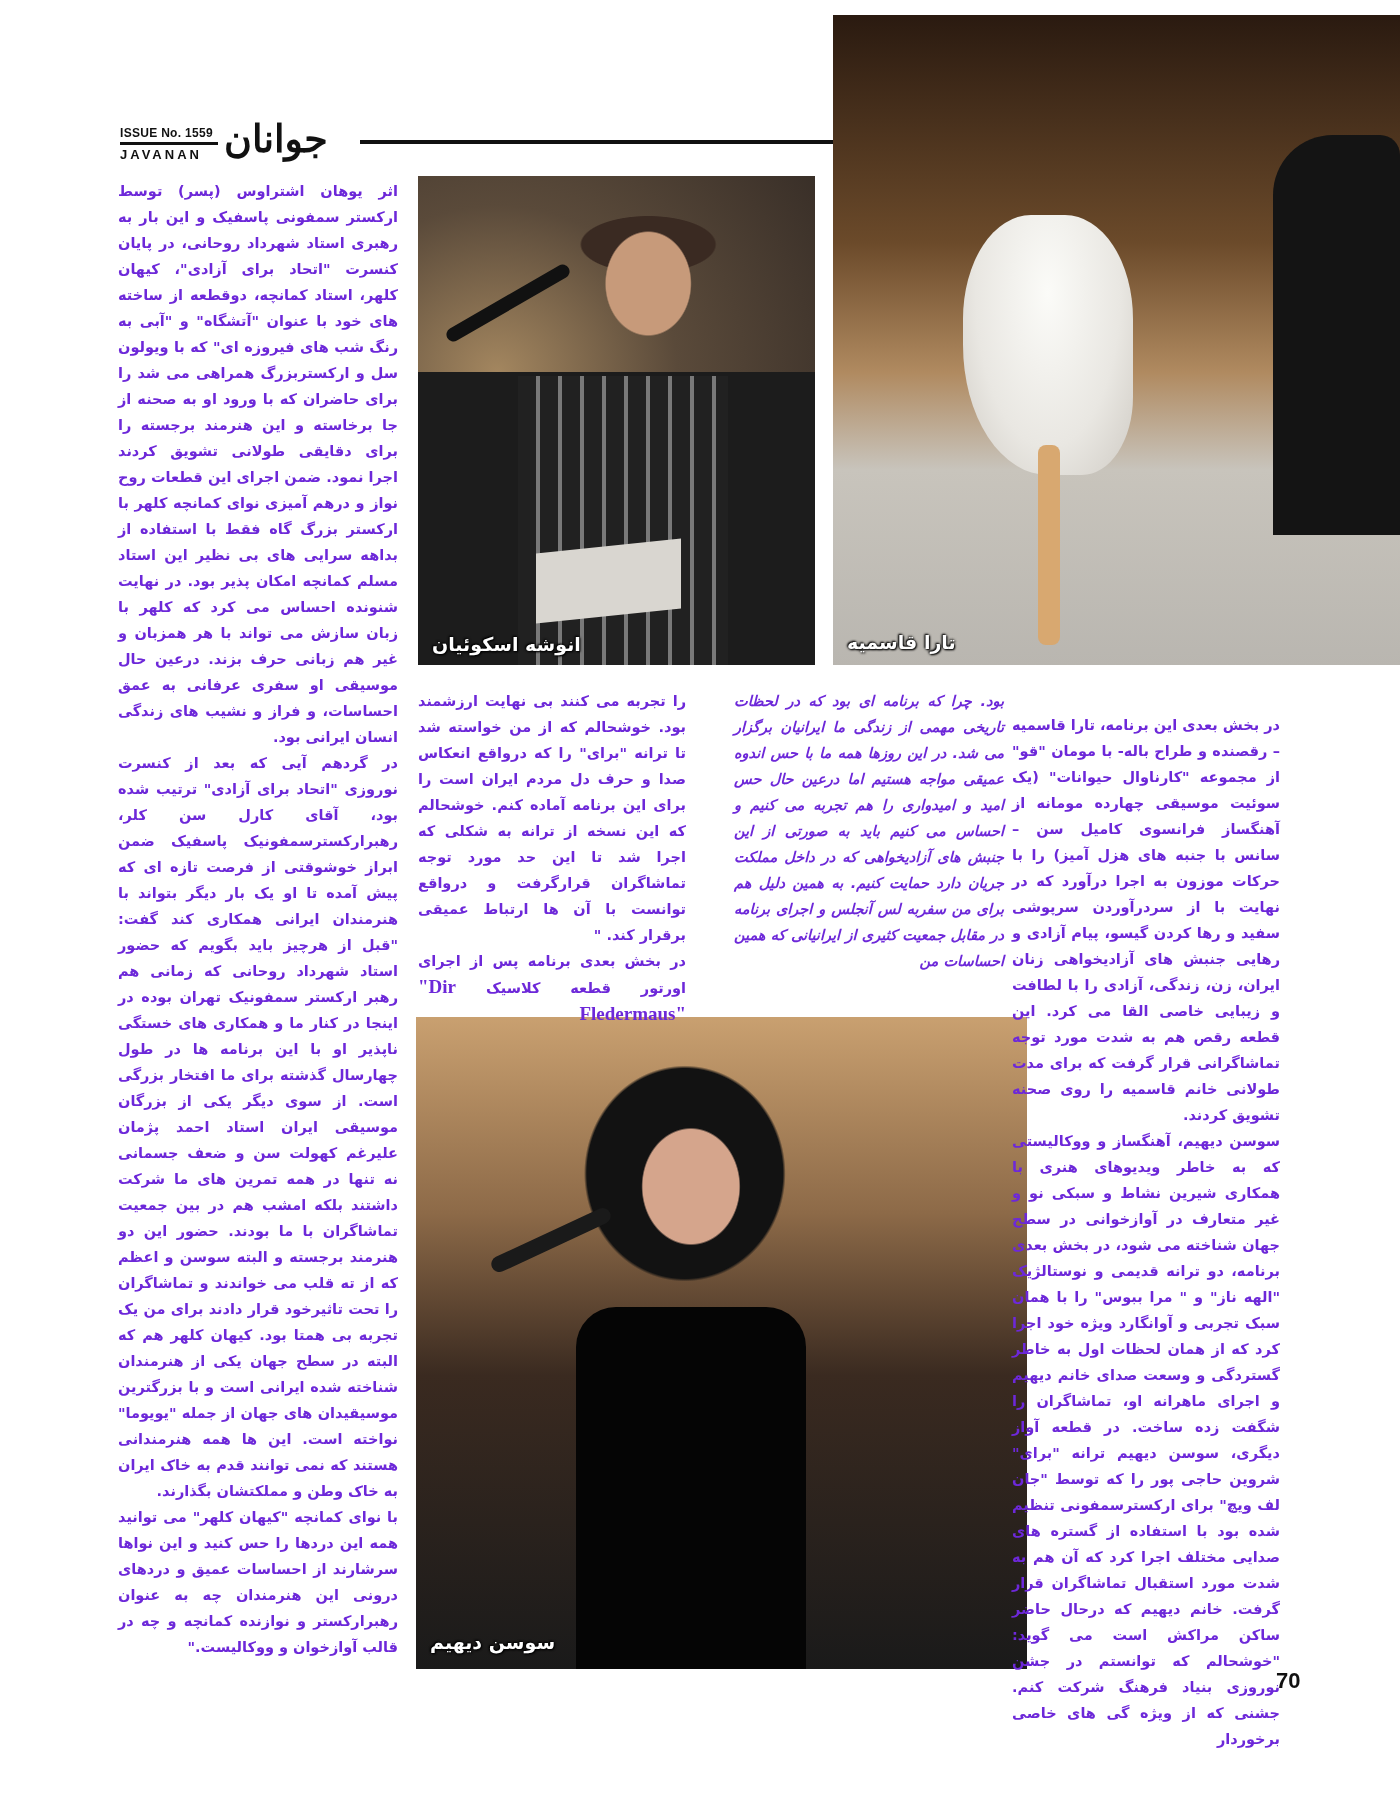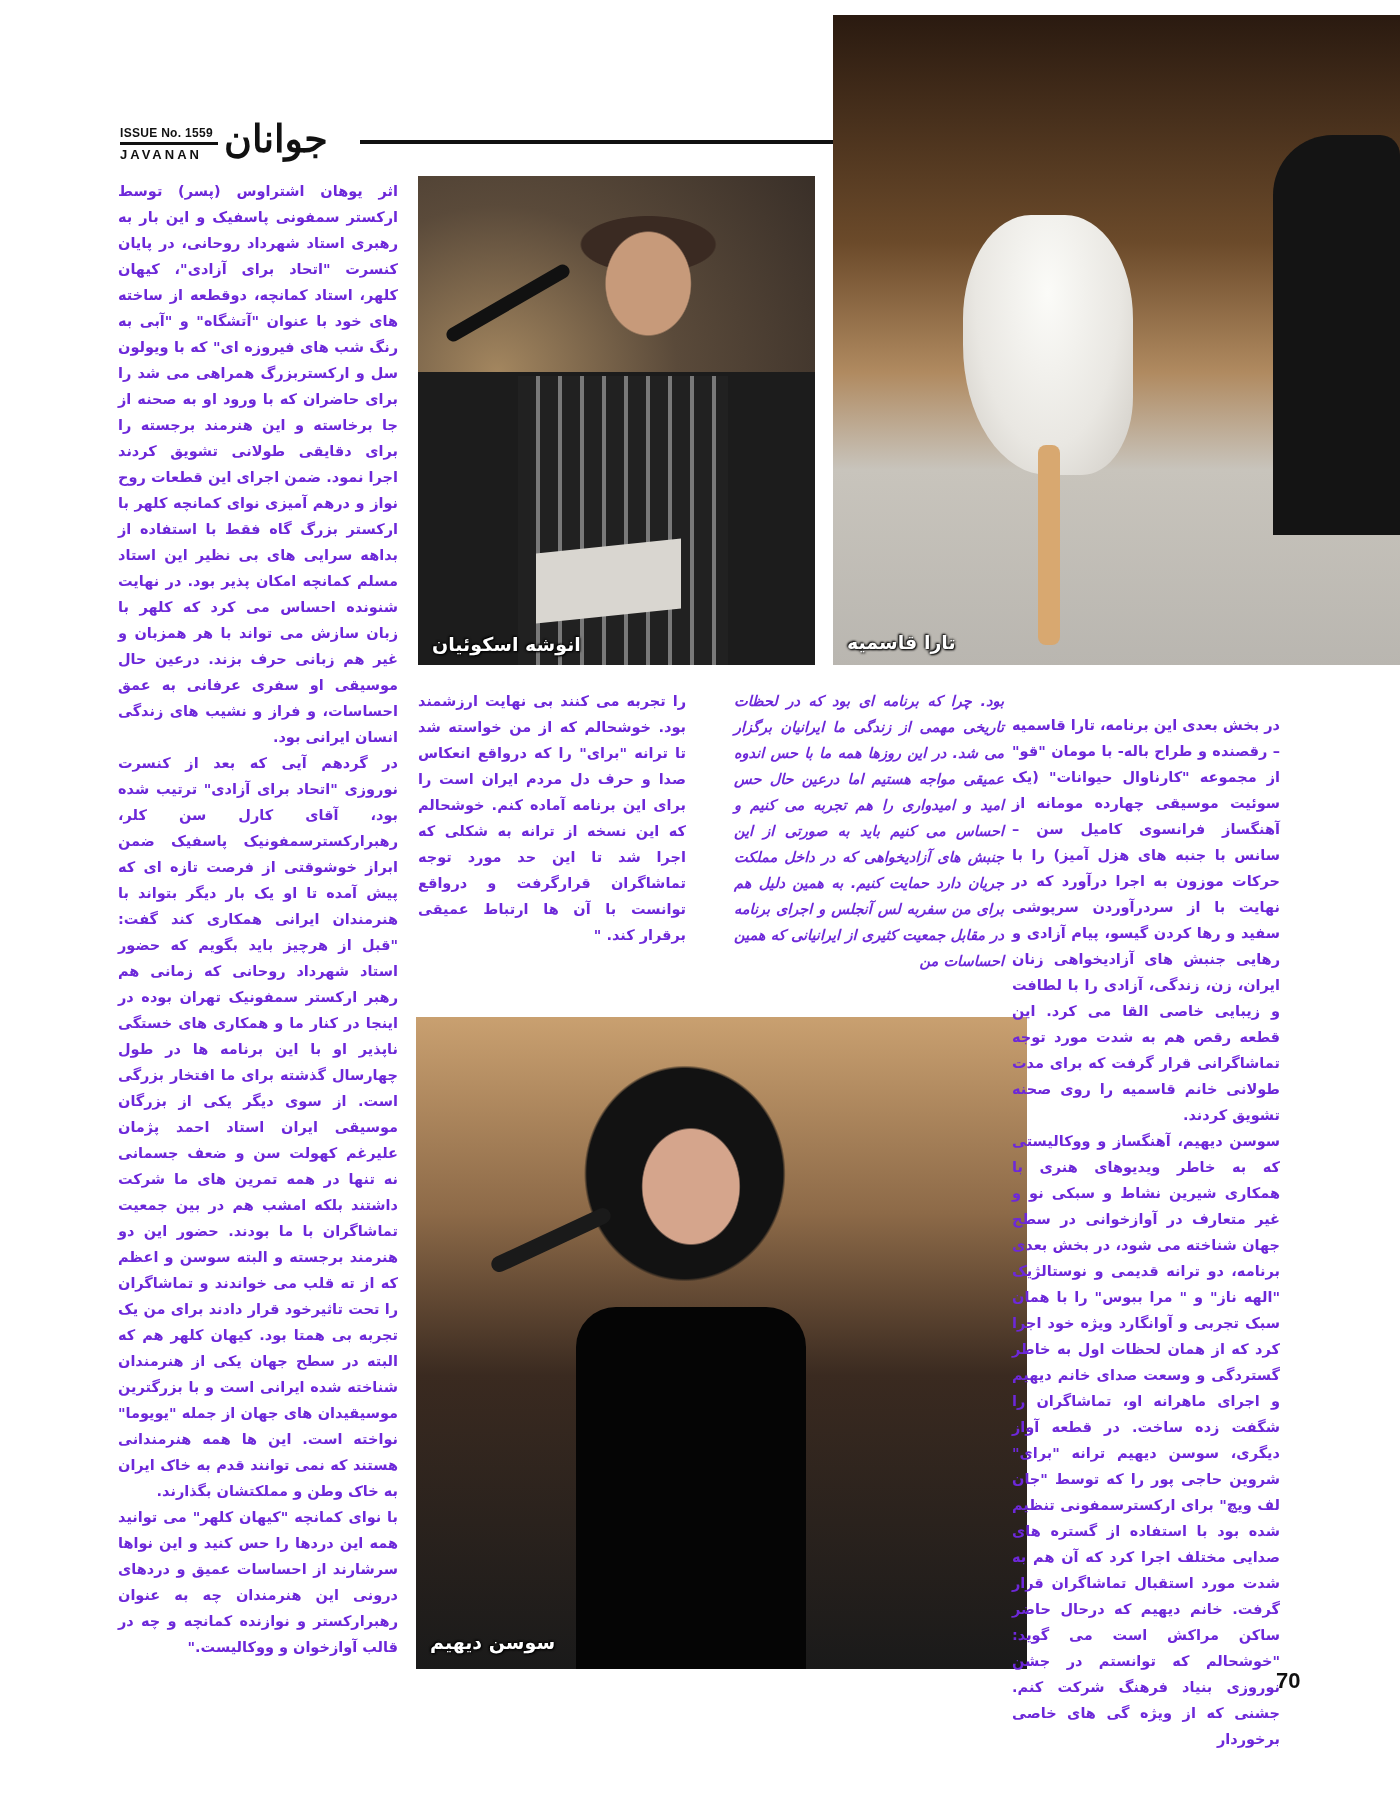--- a/index.html
+++ b/index.html
@@ -91,20 +91,24 @@
 </div>
 
 <div class="col" id="col-left">
   <p>اثر یوهان اشتراوس (پسر) توسط ارکستر سمفونی پاسفیک و این بار به رهبری استاد شهرداد روحانی، در پایان کنسرت "اتحاد برای آزادی"، کیهان کلهر، استاد کمانچه، دوقطعه از ساخته های خود با عنوان "آتشگاه" و "آبی به رنگ شب های فیروزه ای" که با ویولون سل و ارکستربزرگ همراهی می شد را برای حاضران که با ورود او به صحنه از جا برخاسته و این هنرمند برجسته را برای دقایقی طولانی تشویق کردند اجرا نمود. ضمن اجرای این قطعات روح نواز و درهم آمیزی نوای کمانچه کلهر با ارکستر بزرگ گاه فقط با استفاده از بداهه سرایی های بی نظیر این استاد مسلم کمانچه امکان پذیر بود. در نهایت شنونده احساس می کرد که کلهر با زبان سازش می تواند با هر همزبان و غیر هم زبانی حرف بزند. درعین حال موسیقی او سفری عرفانی به عمق احساسات، و فراز و نشیب های زندگی انسان ایرانی بود.</p>
   <p>در گردهم آیی که بعد از کنسرت نوروزی "اتحاد برای آزادی" ترتیب شده بود، آقای کارل سن کلر، رهبرارکسترسمفونیک پاسفیک ضمن ابراز خوشوقتی از فرصت تازه ای که پیش آمده تا او یک بار دیگر بتواند با هنرمندان ایرانی همکاری کند گفت: "قبل از هرچیز باید بگویم که حضور استاد شهرداد روحانی که زمانی هم رهبر ارکستر سمفونیک تهران بوده در اینجا در کنار ما و همکاری های خستگی ناپذیر او با این برنامه ها در طول چهارسال گذشته برای ما افتخار بزرگی است. از سوی دیگر یکی از بزرگان موسیقی ایران استاد احمد پژمان علیرغم کهولت سن و ضعف جسمانی نه تنها در همه تمرین های ما شرکت داشتند بلکه امشب هم در بین جمعیت تماشاگران با ما بودند. حضور این دو هنرمند برجسته و البته سوسن و اعظم که از ته قلب می خواندند و تماشاگران را تحت تاثیرخود قرار دادند برای من یک تجربه بی همتا بود. کیهان کلهر هم که البته در سطح جهان یکی از هنرمندان شناخته شده ایرانی است و با بزرگترین موسیقیدان های جهان از جمله "یویوما" نواخته است. این ها همه هنرمندانی هستند که نمی توانند قدم به خاک ایران به خاک وطن و مملکتشان بگذارند.</p>
   <p>با نوای کمانچه "کیهان کلهر" می توانید همه این دردها را حس کنید و این نواها سرشارند از احساسات عمیق و دردهای درونی این هنرمندان چه به عنوان رهبرارکستر و نوازنده کمانچه و چه در قالب آوازخوان و ووکالیست."</p>
 </div>
 
 <div class="col" id="col-mid-a">
   <p>را تجربه می کنند بی نهایت ارزشمند بود. خوشحالم که از من خواسته شد تا ترانه "برای" را که درواقع انعکاس صدا و حرف دل مردم ایران است را برای این برنامه آماده کنم. خوشحالم که این نسخه از ترانه به شکلی که اجرا شد تا این حد مورد توجه تماشاگران قرارگرفت و درواقع توانست با آن ها ارتباط عمیقی برقرار کند. "</p>
+  <p>
+    <span>در بخش بعدی برنامه پس از اجرای اورتور قطعه کلاسیک</span>
+    <span class="latin">"Dir Fledermaus"</span>
+  </p>
 </div>
 
 <div class="col" id="col-mid-b">
   <p>بود. چرا که برنامه ای بود که در لحظات تاریخی مهمی از زندگی ما ایرانیان برگزار می شد. در این روزها همه ما با حس اندوه عمیقی مواجه هستیم اما درعین حال حس امید و امیدواری را هم تجربه می کنیم و احساس می کنیم باید به صورتی از این جنبش های آزادیخواهی که در داخل مملکت جریان دارد حمایت کنیم. به همین دلیل هم برای من سفربه لس آنجلس و اجرای برنامه در مقابل جمعیت کثیری از ایرانیانی که همین احساسات من</p>
 </div>
 
 <div class="col" id="col-right">
   <p>در بخش بعدی این برنامه، تارا قاسمیه – رقصنده و طراح باله- با مومان "قو" از مجموعه "کارناوال حیوانات" (یک سوئیت موسیقی چهارده مومانه از آهنگساز فرانسوی کامیل سن – سانس با جنبه های هزل آمیز) را با حرکات موزون به اجرا درآورد که در نهایت با از سردرآوردن سرپوشی سفید و رها کردن گیسو، پیام آزادی و رهایی جنبش های آزادیخواهی زنان ایران، زن، زندگی، آزادی را با لطافت و زیبایی خاصی القا می کرد. این قطعه رقص هم به شدت مورد توجه تماشاگرانی قرار گرفت که برای مدت طولانی خانم قاسمیه را روی صحنه تشویق کردند.</p>
   <p>سوسن دیهیم، آهنگساز و ووکالیستی که به خاطر ویدیوهای هنری با همکاری شیرین نشاط و سبکی نو و غیر متعارف در آوازخوانی در سطح جهان شناخته می شود، در بخش بعدی برنامه، دو ترانه قدیمی و نوستالژیک "الهه ناز" و " مرا ببوس" را با همان سبک تجربی و آوانگارد ویژه خود اجرا کرد که از همان لحظات اول به خاطر گستردگی و وسعت صدای خانم دیهیم و اجرای ماهرانه او، تماشاگران را شگفت زده ساخت. در قطعه آواز دیگری، سوسن دیهیم ترانه "برای" شروین حاجی پور را که توسط "جان لف ویچ" برای ارکسترسمفونی تنظیم شده بود با استفاده از گستره های صدایی مختلف اجرا کرد که آن هم به شدت مورد استقبال تماشاگران قرار گرفت. خانم دیهیم که درحال حاضر ساکن مراکش است می گوید: "خوشحالم که توانستم در جشن نوروزی بنیاد فرهنگ شرکت کنم. جشنی که از ویژه گی های خاصی برخوردار</p>
 </div>

